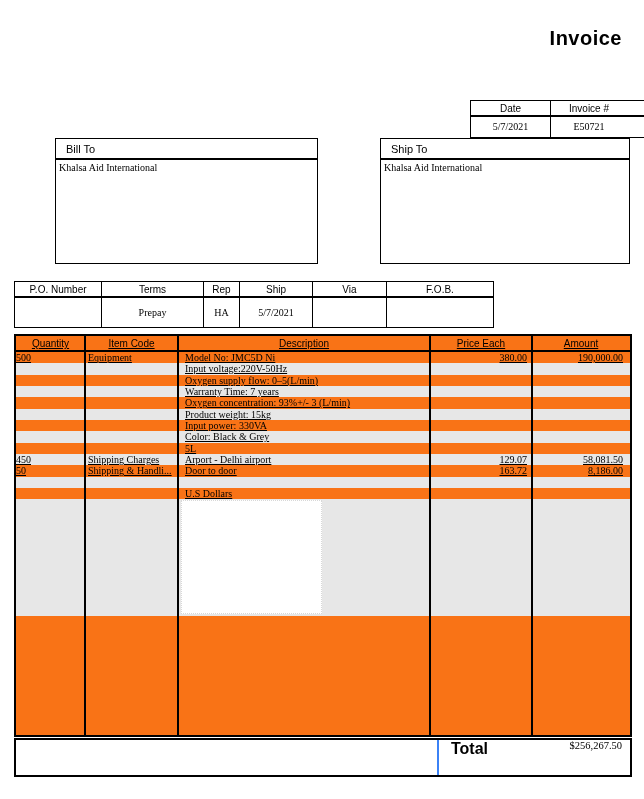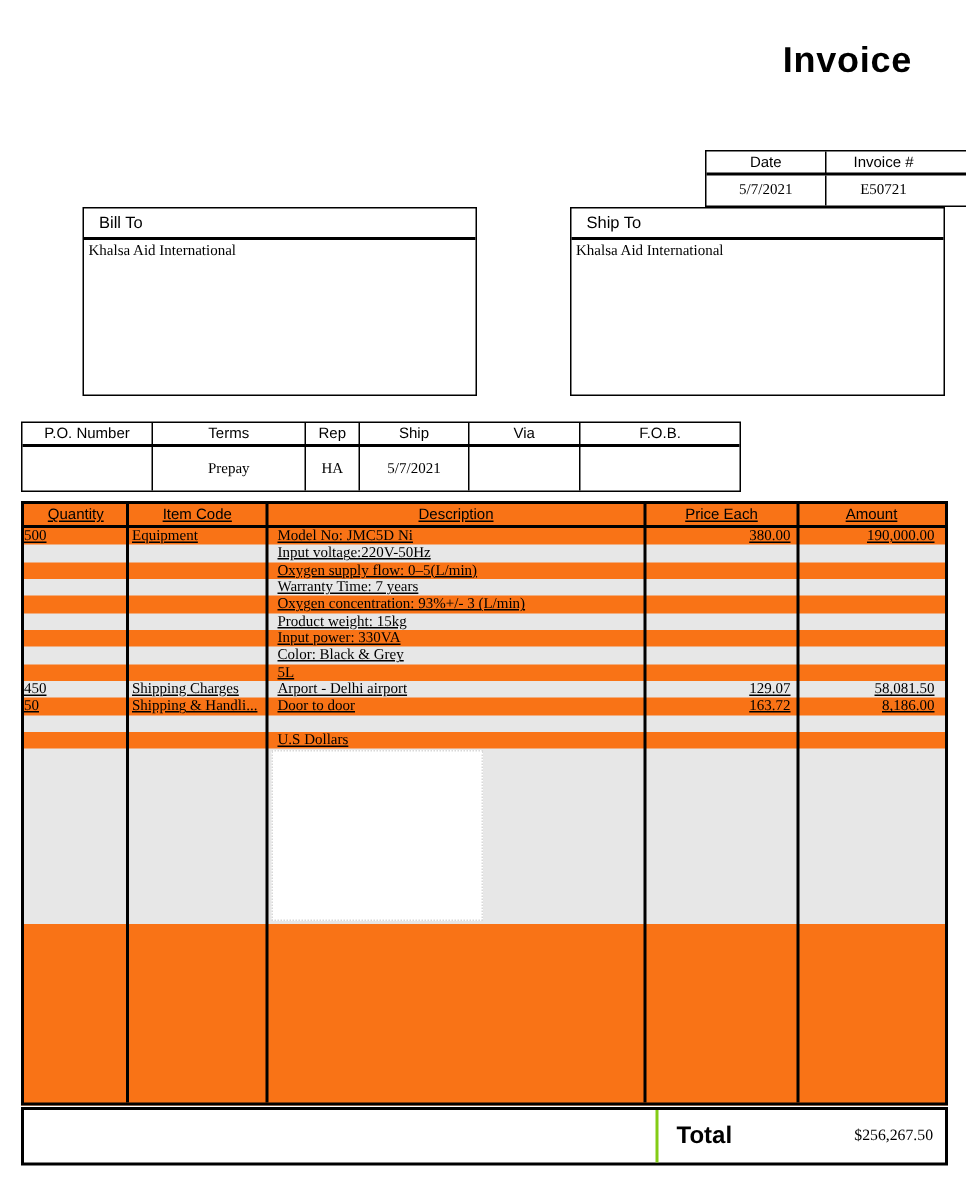--- a/index.html
+++ b/index.html
@@ -1,22 +1,22 @@
 <!DOCTYPE html>
 <html><head>
 <meta charset="utf-8">
 <style>
   * { margin:0; padding:0; box-sizing:border-box; }
   html,body { background:#fff; }
   .page { position:relative; width:644px; height:799px; background:#ffffff; overflow:hidden;
           font-family:"Liberation Serif", serif; color:#000; }
 
   
-  .title { position:absolute; top:27px; right:36px; font-family:"Liberation Sans",sans-serif;
-           font-weight:bold; font-size:24px; letter-spacing:.5px; }
+  .title { position:absolute; top:27px; right:22px; font-family:"Liberation Sans",sans-serif;
+           font-weight:bold; font-size:20px; letter-spacing:.5px; }
 
   
   .meta { position:absolute; left:470px; top:67px; width:178px; border:1px solid #000;margin-top:33px; }
   .meta-row { display:grid; grid-template-columns:79px 77px; }
   .meta-row.hdr { height:16px; line-height:15px; border-bottom:2px solid #000;
                   font-family:"Liberation Sans",sans-serif; font-size:10px; }
   .meta-row.val { height:20px; line-height:19px; font-size:10px; }
   .meta-row > div { text-align:center; }
   .meta-row > div + div { border-left:1px solid #000; }
 
@@ -56,21 +56,21 @@
   .band { height:117px; background:#e7e7e7; position:relative; }
   .imgbox { position:absolute; left:165px; top:1px; width:141px; height:114px;
             background:#fff; border:1px dotted #d8d8d8; }
   .vline { position:absolute; top:0; bottom:0; width:2px; background:#000; }
   .vl1 { left:68px; } .vl2 { left:161px; } .vl3 { left:413px; } .vl4 { left:515px; }
 
   
   .totalrow { position:absolute; left:14px; top:738px; width:618px; height:39px;
               border:2px solid #000; display:flex; }
   .total-spacer { width:421px; }
-  .total-box { flex:1; border-left:2px solid #84cc16; display:flex; align-items:center;
+  .total-box { flex:1; border-left:2px solid #3b82f6; display:flex; align-items:flex-start;
                justify-content:space-between; padding:0 8px 0 12px; }
   .total-label { font-family:"Liberation Sans",sans-serif; font-weight:bold; font-size:16px; }
   .total-amount { font-size:10.5px; }
 </style>
 </head>
 <body>
 
 <div class="page">
 
   <div class="title">Invoice</div>

